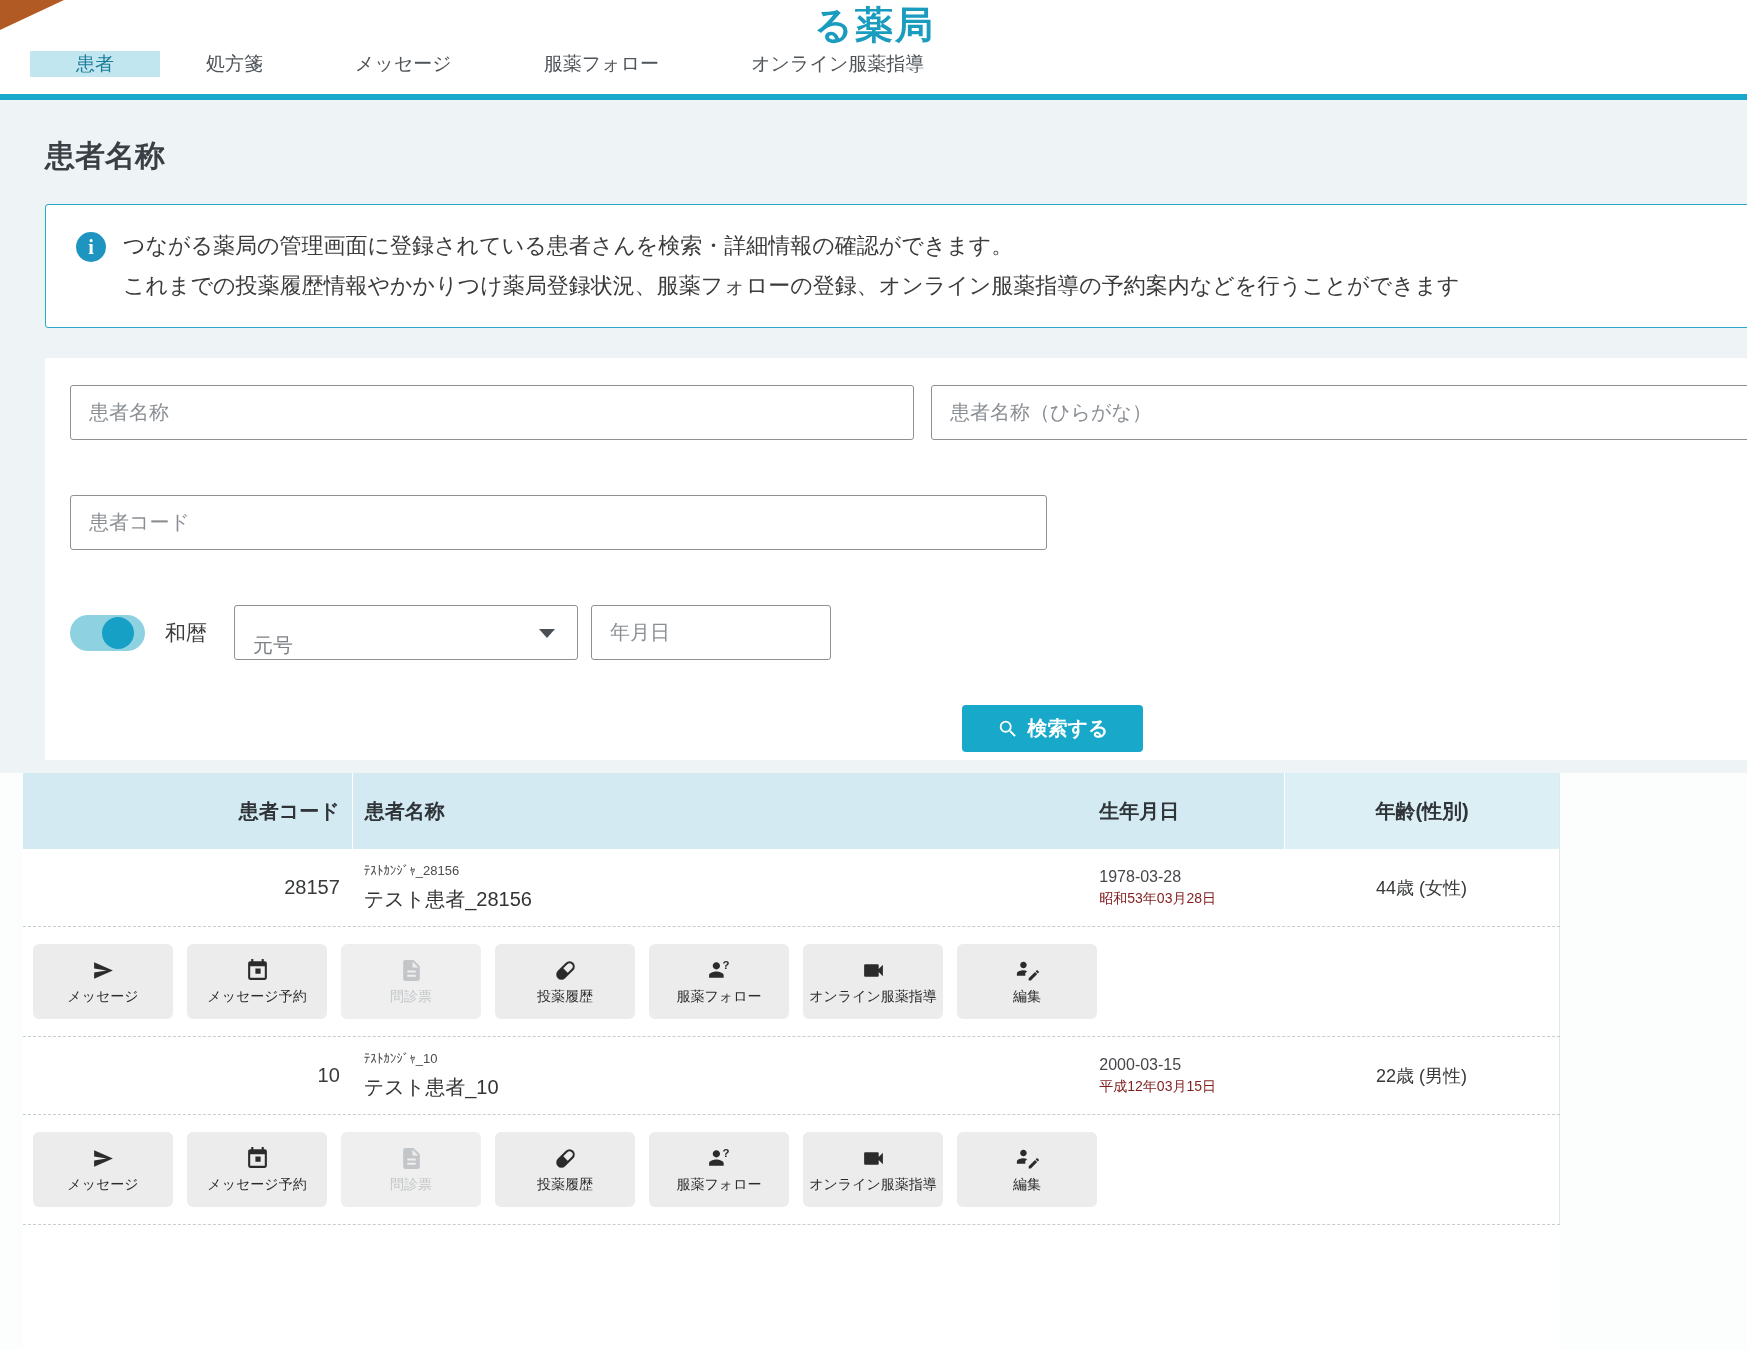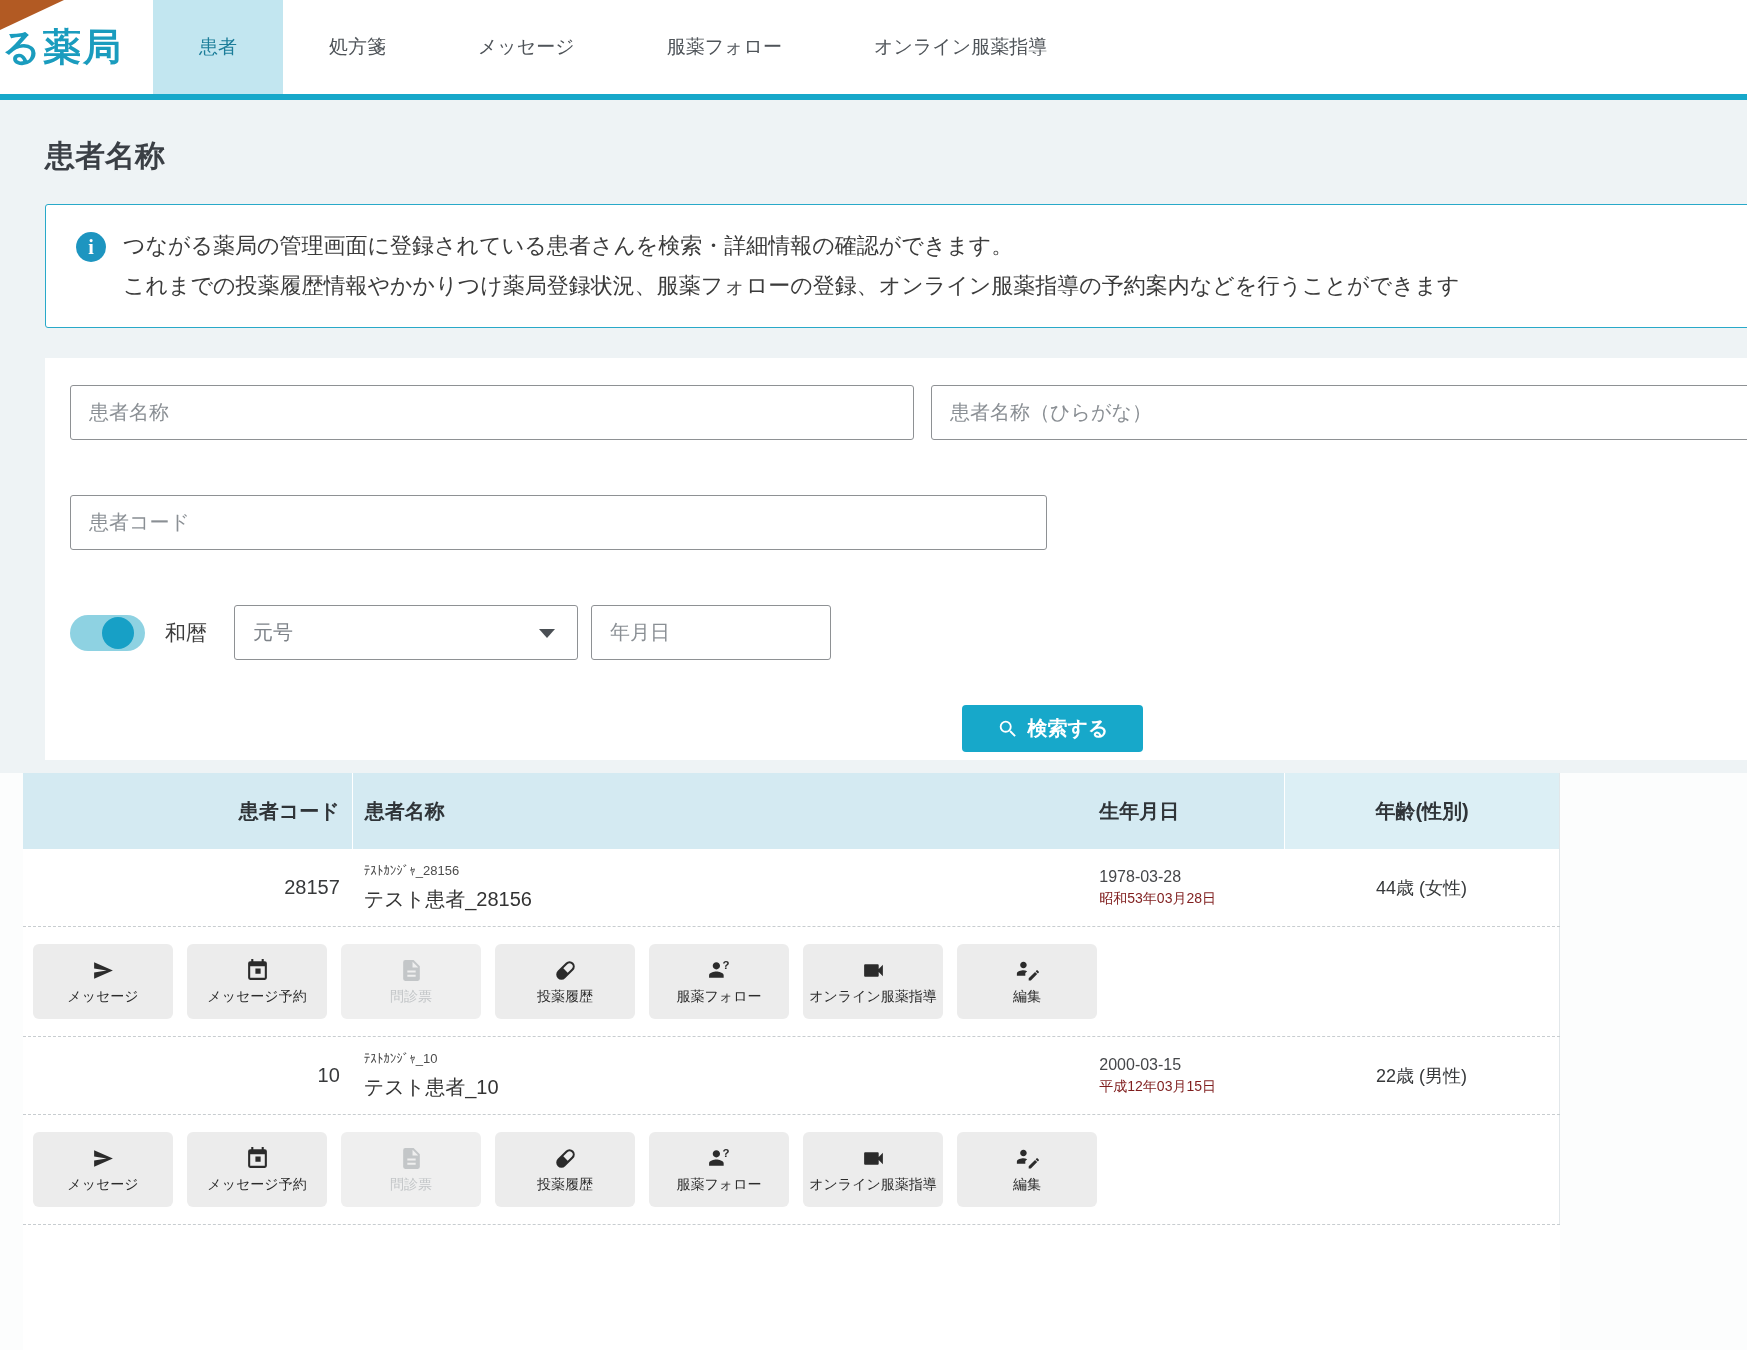--- a/index.html
+++ b/index.html
@@ -9,21 +9,21 @@
     background: #eef3f5;
     color: #333;
     position: relative;
   }
 
   
   .corner { position: absolute; top: 0; left: 0; width: 0; height: 0;
     border-top: 30px solid #b25a23; border-right: 64px solid transparent; z-index: 20; }
 
   
-  header { height: 94px; background: #fff; display: flex; align-items: stretch; }
+  header { height: 94px; background: #fff; display: flex; align-items: stretch; flex-direction: column; }
   .logo { font-size: 38px; font-weight: bold; color: #1a9cbe; align-self: center;
     margin-left: 2px; letter-spacing: 2px; white-space: nowrap; cursor: pointer; }
   .tabs { display: flex; margin-left: 30px; }
   .tab { display: flex; align-items: center; padding: 0 46px; font-size: 19px;
     color: #4f5459; cursor: pointer; white-space: nowrap; }
   .tab.active { background: #c2e6f0; color: #1b7d99; }
   .topline { height: 6px; background: #17a8ca; }
 
   
   .upper { background: #eef3f5; padding-bottom: 13px; }
@@ -48,21 +48,21 @@
   .sinput::placeholder { color: #8a8f94; opacity: 1; }
   .w-lg { width: 977px; }
   .kana { margin-left: 17px; }
   .row3 { height: 55px; }
   .toggle { width: 75px; height: 36px; border-radius: 18px; background: #8ed2e2;
     position: relative; cursor: pointer; flex: none; }
   .knob { position: absolute; top: 2px; left: 32px; width: 32px; height: 32px;
     border-radius: 50%; background: #17a0c6; }
   .wareki-label { font-size: 21px; margin-left: 20px; color: #3c3c3c; }
   .era-select { width: 344px; height: 55px; border: 1px solid #8e9194; border-radius: 3px;
-    margin-left: 27px; display: flex; align-items: center; padding: 0 18px;
+    margin-left: 27px; display: flex; align-items: flex-end; padding: 0 18px;
     font-size: 20px; color: #7d8288; position: relative; cursor: pointer; }
   .caret { position: absolute; right: 22px; top: 50%; margin-top: -4px; width: 0; height: 0;
     border-left: 8px solid transparent; border-right: 8px solid transparent;
     border-top: 9px solid #4a4f54; }
   .date-input { width: 240px; margin-left: 13px; }
   .btn-row { margin-top: 45px; height: 47px; }
   .search-btn { margin-left: 892px; width: 181px; height: 47px; background: #17a8ca;
     border: none; border-radius: 4px; color: #fff; font-size: 20px; font-weight: bold;
     display: flex; align-items: center; justify-content: center; gap: 9px;
     cursor: pointer; font-family: Liberation Mono, monospace; }

